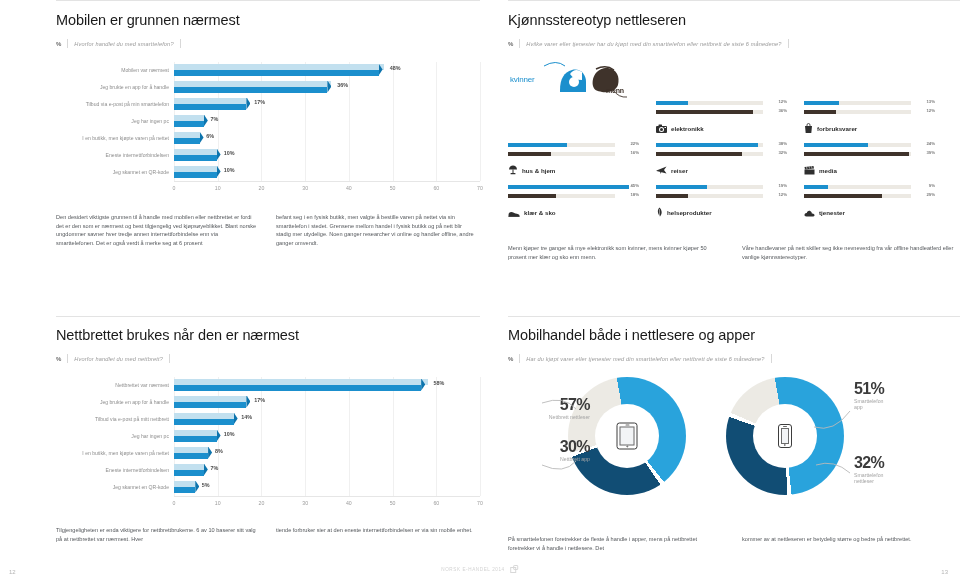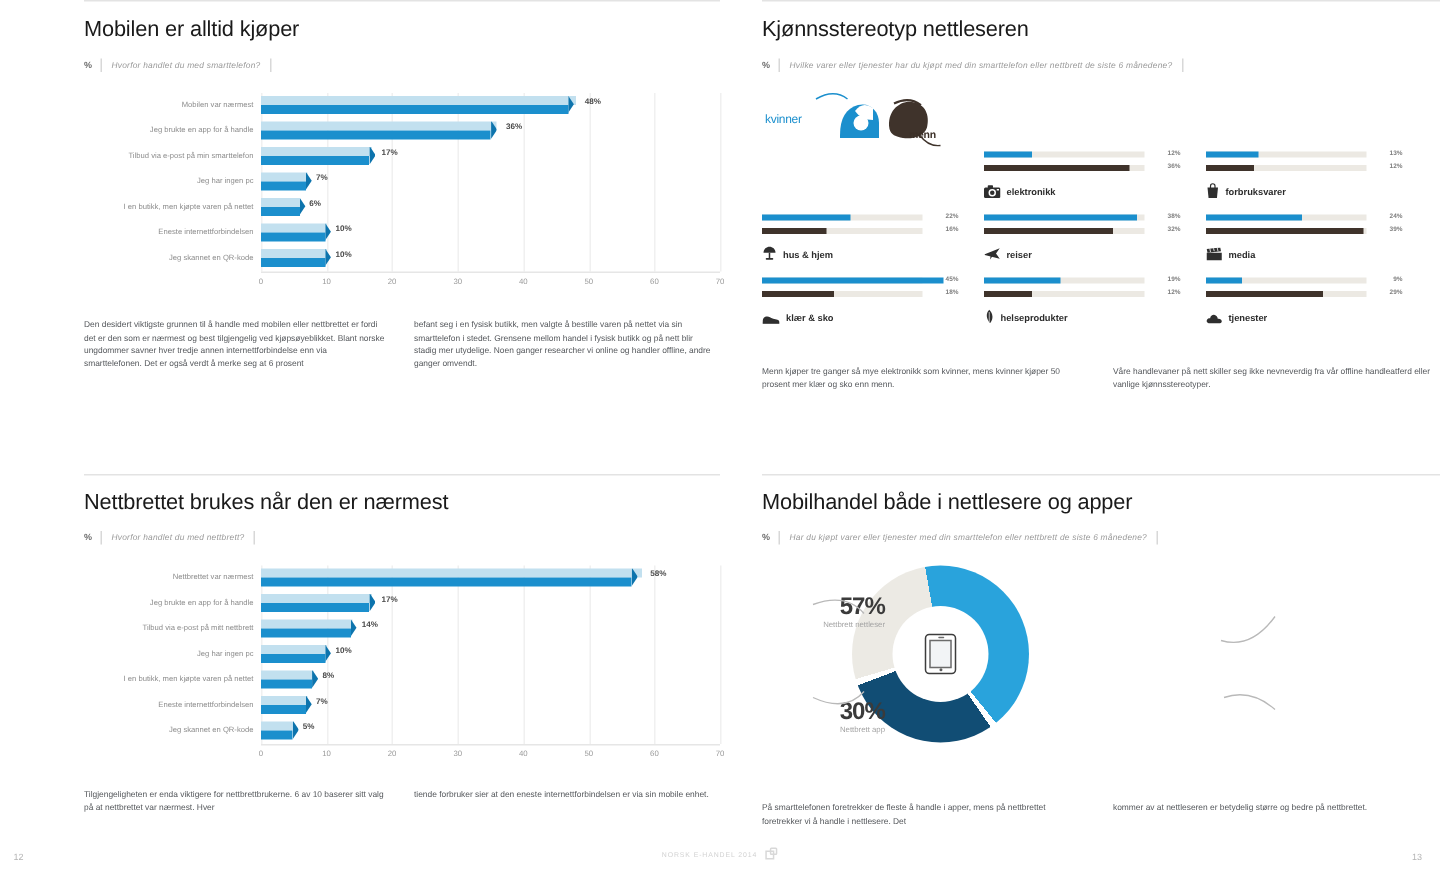--- a/index.html
+++ b/index.html
@@ -127,21 +127,21 @@
   .icn { display: inline-block; vertical-align: middle; }
 </style>
 </head>
 <body>
 
 <div class="page">
 
 
   <div class="quad q-tl">
     <div class="hrule"></div>
-    <h2 class="title">Mobilen er alltid kjøper</h2>
+    <h2 class="title">Mobilen er grunnen nærmest</h2>
     <div class="question">
       <span class="q-pct">%</span>
       <span class="q-sep"></span>
       <span class="q-text">Hvorfor handlet du med smarttelefon?</span>
       <span class="q-sep"></span>
     </div>
     <div class="hbar-chart" id="chart-mobil">
         <div class="grid">
           <span style="left: 0%;"></span>
           <span style="left: 14.2857%;"></span>
@@ -543,23 +543,40 @@
           <div class="hole"></div>
           <div class="dev tablet">
             <span class="spk"></span>
             <span class="screen"></span>
             <span class="home"></span>
           </div>
           <div class="d-lab" style="left: -56px; top: 20px; text-align: right; width: 78px;">
             <div class="d-pct">57%</div>
             <div class="d-sub">Nettbrett nettleser</div>
           </div>
-          <div class="d-lab" style="left: -56px; top: 62px; text-align: right; width: 78px; margin-top: 28px;">
+          <div class="d-lab" style="left: -56px; top: 62px; text-align: right; width: 78px;">
             <div class="d-pct">30%</div>
             <div class="d-sub">Nettbrett app</div>
+          </div>
+        </div>
+        <div class="donut" style="left: 218px; top: 8px;">
+          <div style="position: absolute; inset: 0px; border-radius: 50%; background: conic-gradient(from -10deg, rgb(41, 163, 220) 0deg, rgb(41, 163, 220) 51%, rgb(255, 255, 255) 51%, rgb(255, 255, 255) 52.2%, rgb(17, 77, 116) 52.2%, rgb(17, 77, 116) 83%, rgb(255, 255, 255) 83%, rgb(255, 255, 255) 84.2%, rgb(236, 234, 228) 84.2%, rgb(236, 234, 228) 100%);"></div>
+          <div class="hole"></div>
+          <div class="dev phone">
+            <span class="spk"></span>
+            <span class="screen"></span>
+            <span class="home"></span>
+          </div>
+          <div class="d-lab" style="left: 128px; top: 4px;">
+            <div class="d-pct">51%</div>
+            <div class="d-sub">Smarttelefon app</div>
+          </div>
+          <div class="d-lab" style="left: 128px; top: 78px;">
+            <div class="d-pct">32%</div>
+            <div class="d-sub">Smarttelefon nettleser</div>
           </div>
         </div>
         <svg width="452" height="150" style="position: absolute; left: 0px; top: 0px; pointer-events: none;">
           <path d="M34 34 q22 -8 34 6" stroke="#b9b9b9" stroke-width=".9" fill="none"></path>
           <path d="M34 96 q22 10 34 -4" stroke="#b9b9b9" stroke-width=".9" fill="none"></path>
           <path d="M342 42 q-16 22 -36 16" stroke="#b9b9b9" stroke-width=".9" fill="none"></path>
           <path d="M342 104 q-16 -14 -34 -8" stroke="#b9b9b9" stroke-width=".9" fill="none"></path>
         </svg>
       </div>
     <div class="cols">

